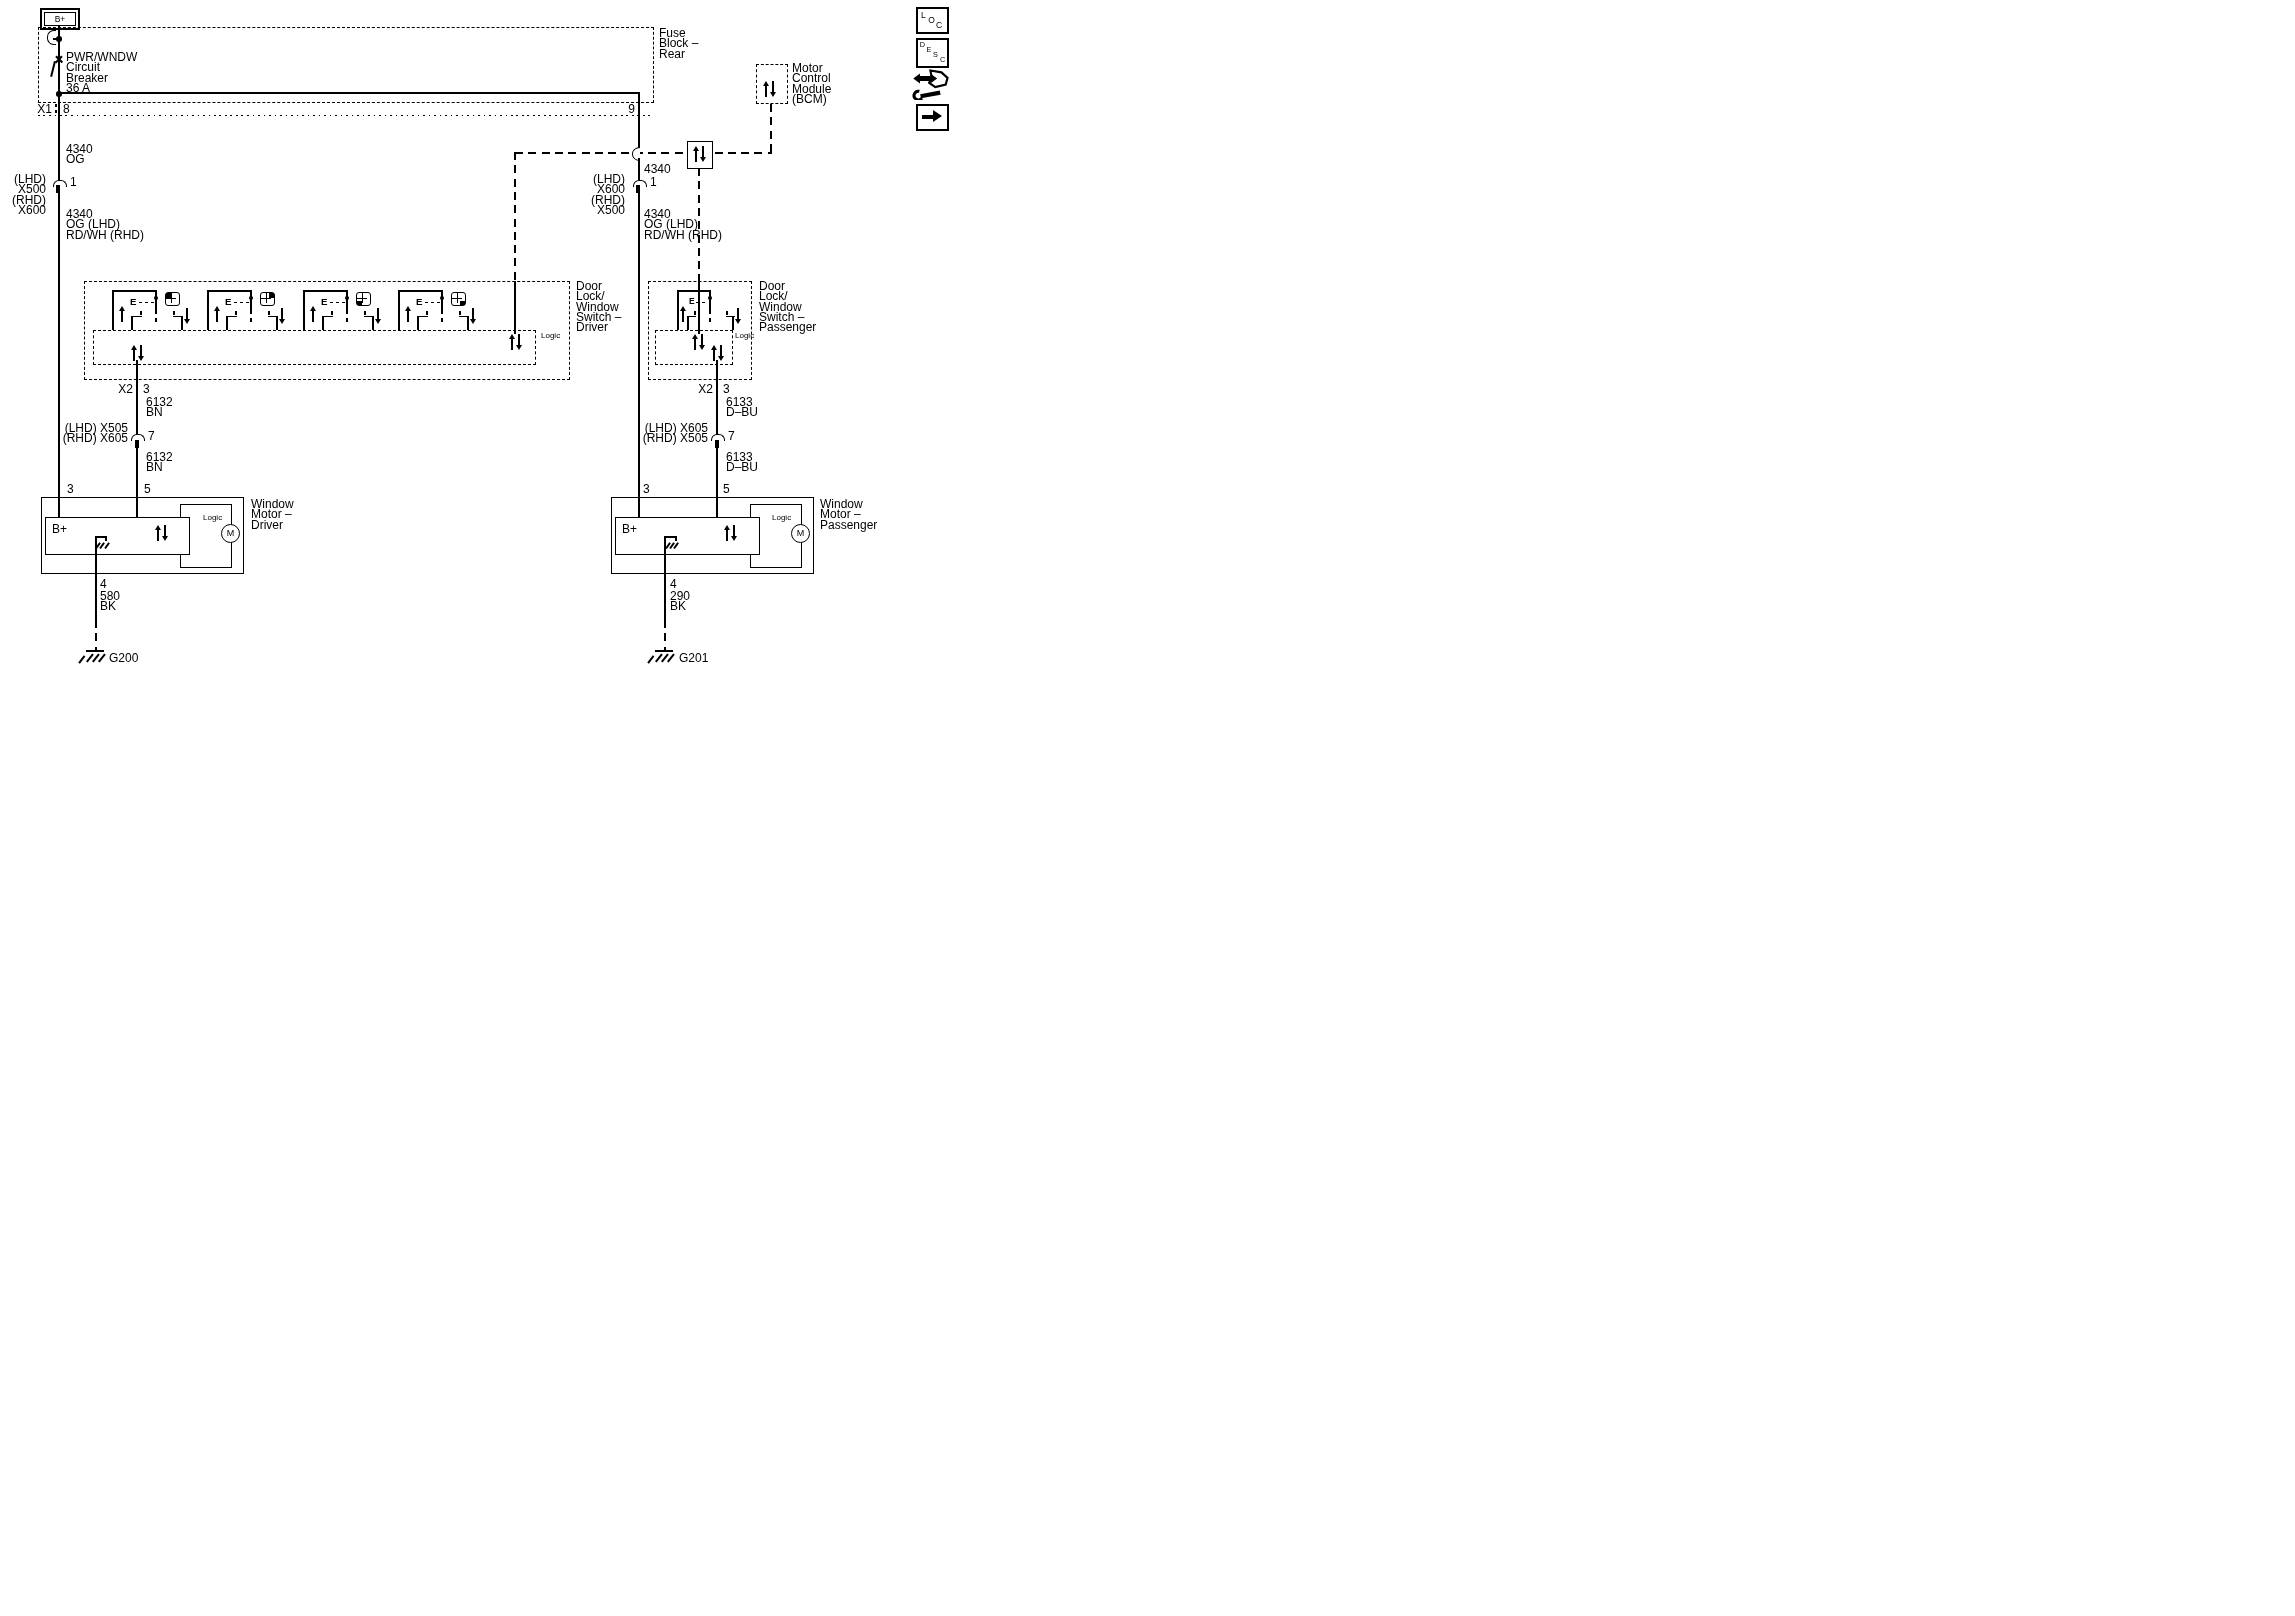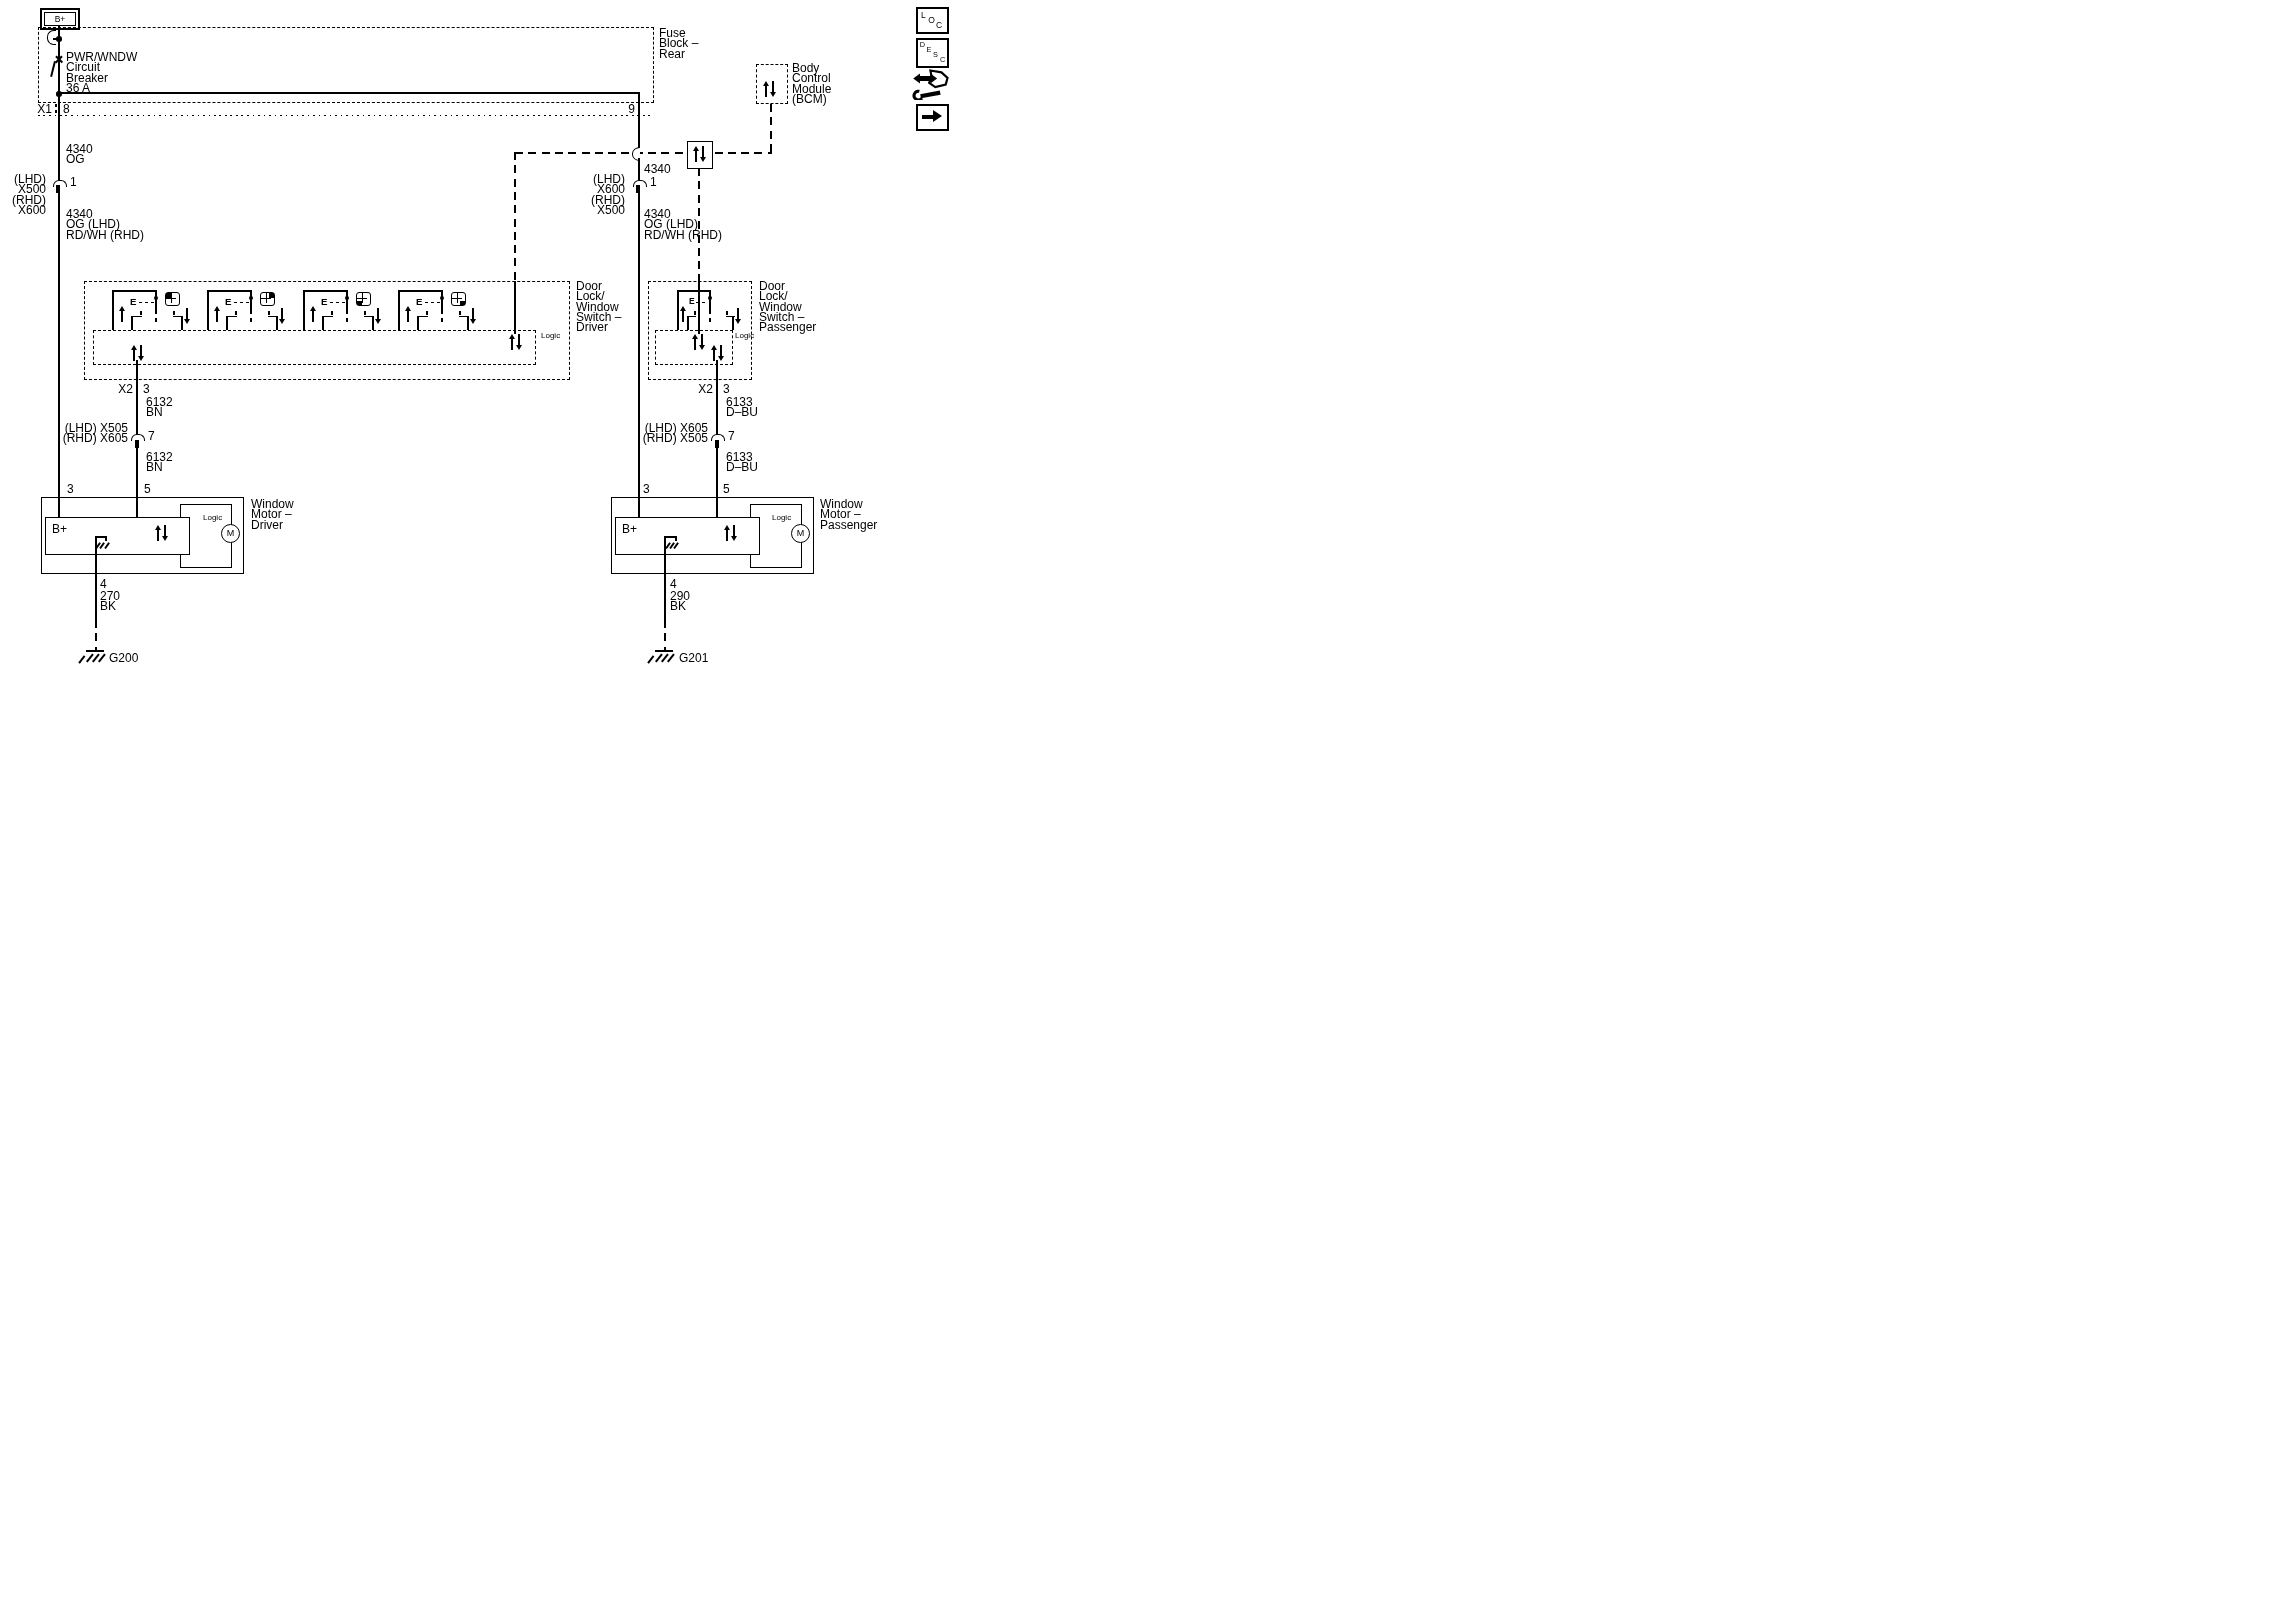--- a/index.html
+++ b/index.html
@@ -88,21 +88,21 @@
   <div class="pair" style="left:763px;top:81px">
     <span class="arr up a1">
         <i class="h3"></i>
         <i class="s"></i>
       </span>
     <span class="arr dn a2">
         <i class="h3"></i>
         <i class="s"></i>
       </span>
   </div>
-  <div class="lbl" style="left:792px;top:63px">Body
+  <div class="lbl" style="left:792px;top:63px">Motor
 Control
 Module
 (BCM)</div>
 
   <div class="dv" style="left:770px;top:104px;height:49px"></div>
   <div class="dh" style="left:515px;top:152px;width:257px"></div>
   <div class="dv" style="left:514px;top:152px;height:129px"></div>
 
   <div class="sbox" style="left:687px;top:141px;width:24px;height:25.5px"></div>
   <div class="pair" style="left:693px;top:146px">
@@ -398,21 +398,21 @@
   </div>
   <div class="mcirc" style="left:221px;top:524px"><span>M</span></div>
 
   <div class="h" style="left:95px;top:536px;width:12px"></div>
   <div class="v" style="left:105px;top:536px;height:4.9px"></div>
   <div class="gs" style="left:97px;top:542px;height:7.3px;transform:rotate(35deg)"></div>
   <div class="gs" style="left:101px;top:542px;height:7.3px;transform:rotate(35deg)"></div>
   <div class="gs" style="left:106px;top:542px;height:7.3px;transform:rotate(35deg)"></div>
   <div class="v" style="left:95px;top:536px;height:84px"></div>
   <div class="lbl" style="left:100px;top:579px">4</div>
-  <div class="lbl" style="left:100px;top:591px">270
+  <div class="lbl" style="left:100px;top:591px">580
 BK</div>
   <div class="dv" style="left:95px;top:620px;height:30px"></div>
 
   <div class="h" style="left:86px;top:650px;width:18px;height:2.4px"></div>
   <div class="gs" style="left:89px;top:653px;height:9.7px;transform:rotate(38deg)"></div>
   <div class="gs" style="left:95px;top:653px;height:9.7px;transform:rotate(38deg)"></div>
   <div class="gs" style="left:101px;top:653px;height:9.7px;transform:rotate(38deg)"></div>
   <div class="gs" style="left:81px;top:655px;height:8.5px;transform:rotate(38deg)"></div>
   <div class="lbl" style="left:109px;top:653px">G200</div>
 

